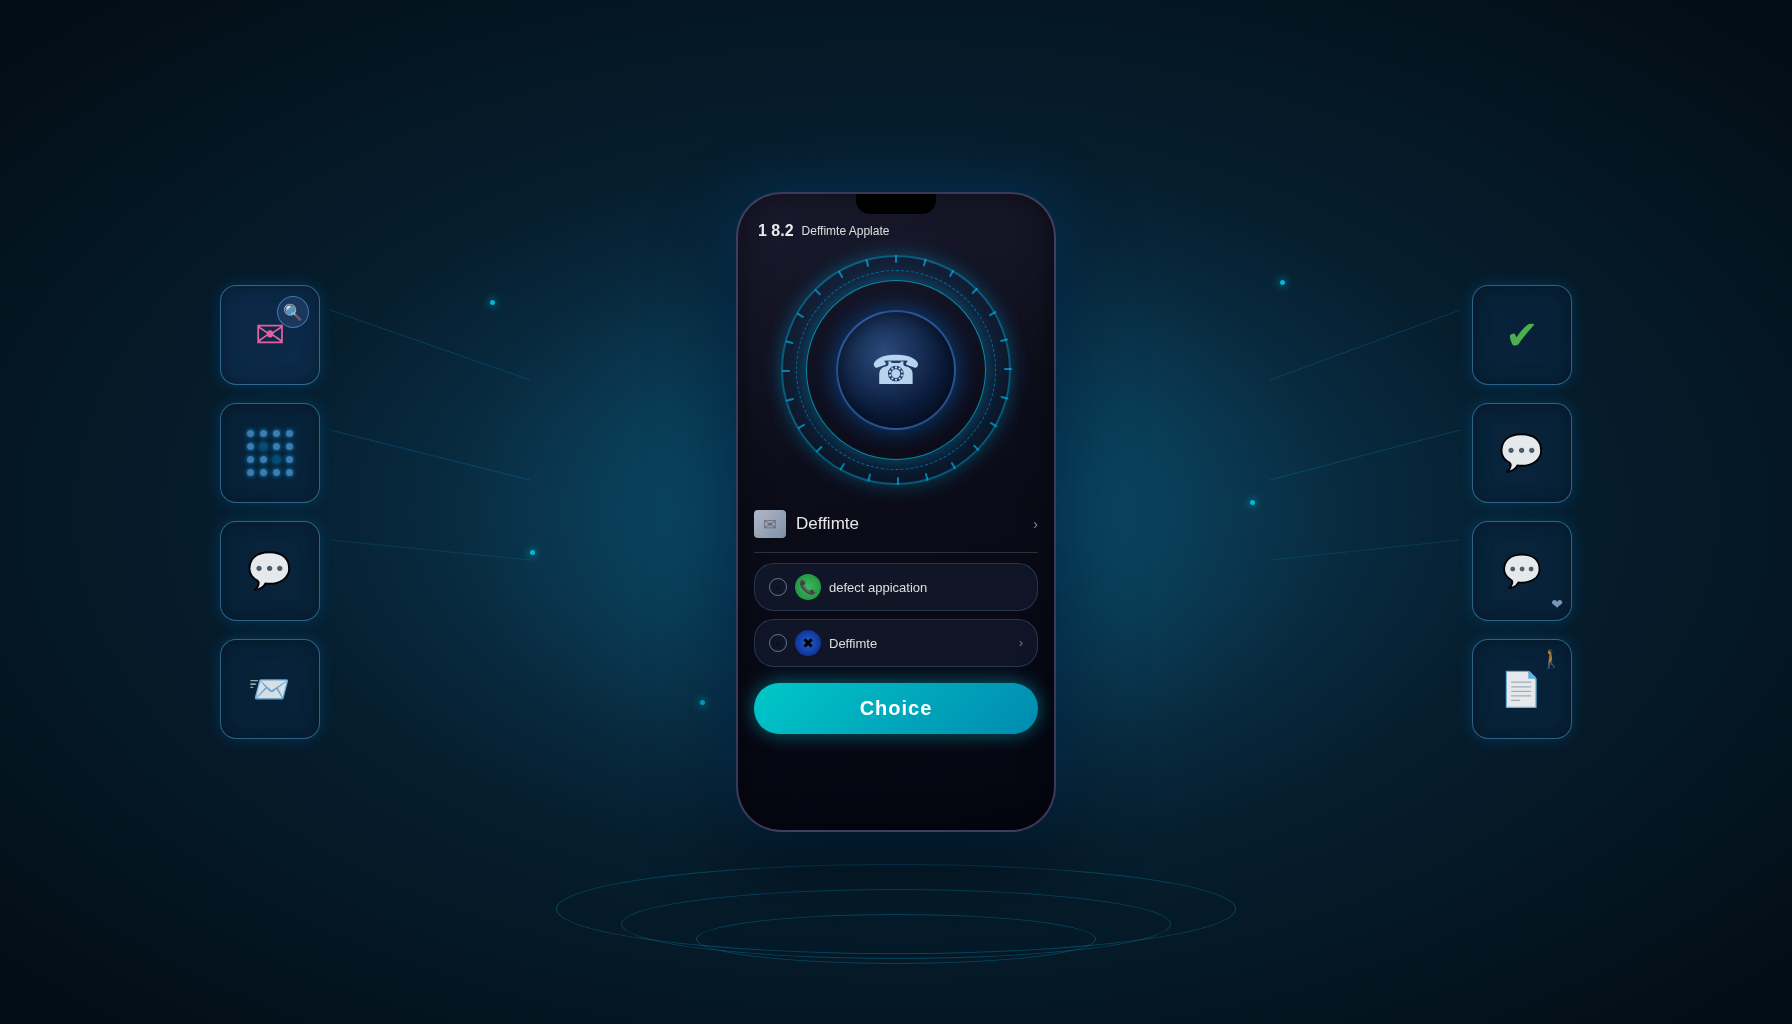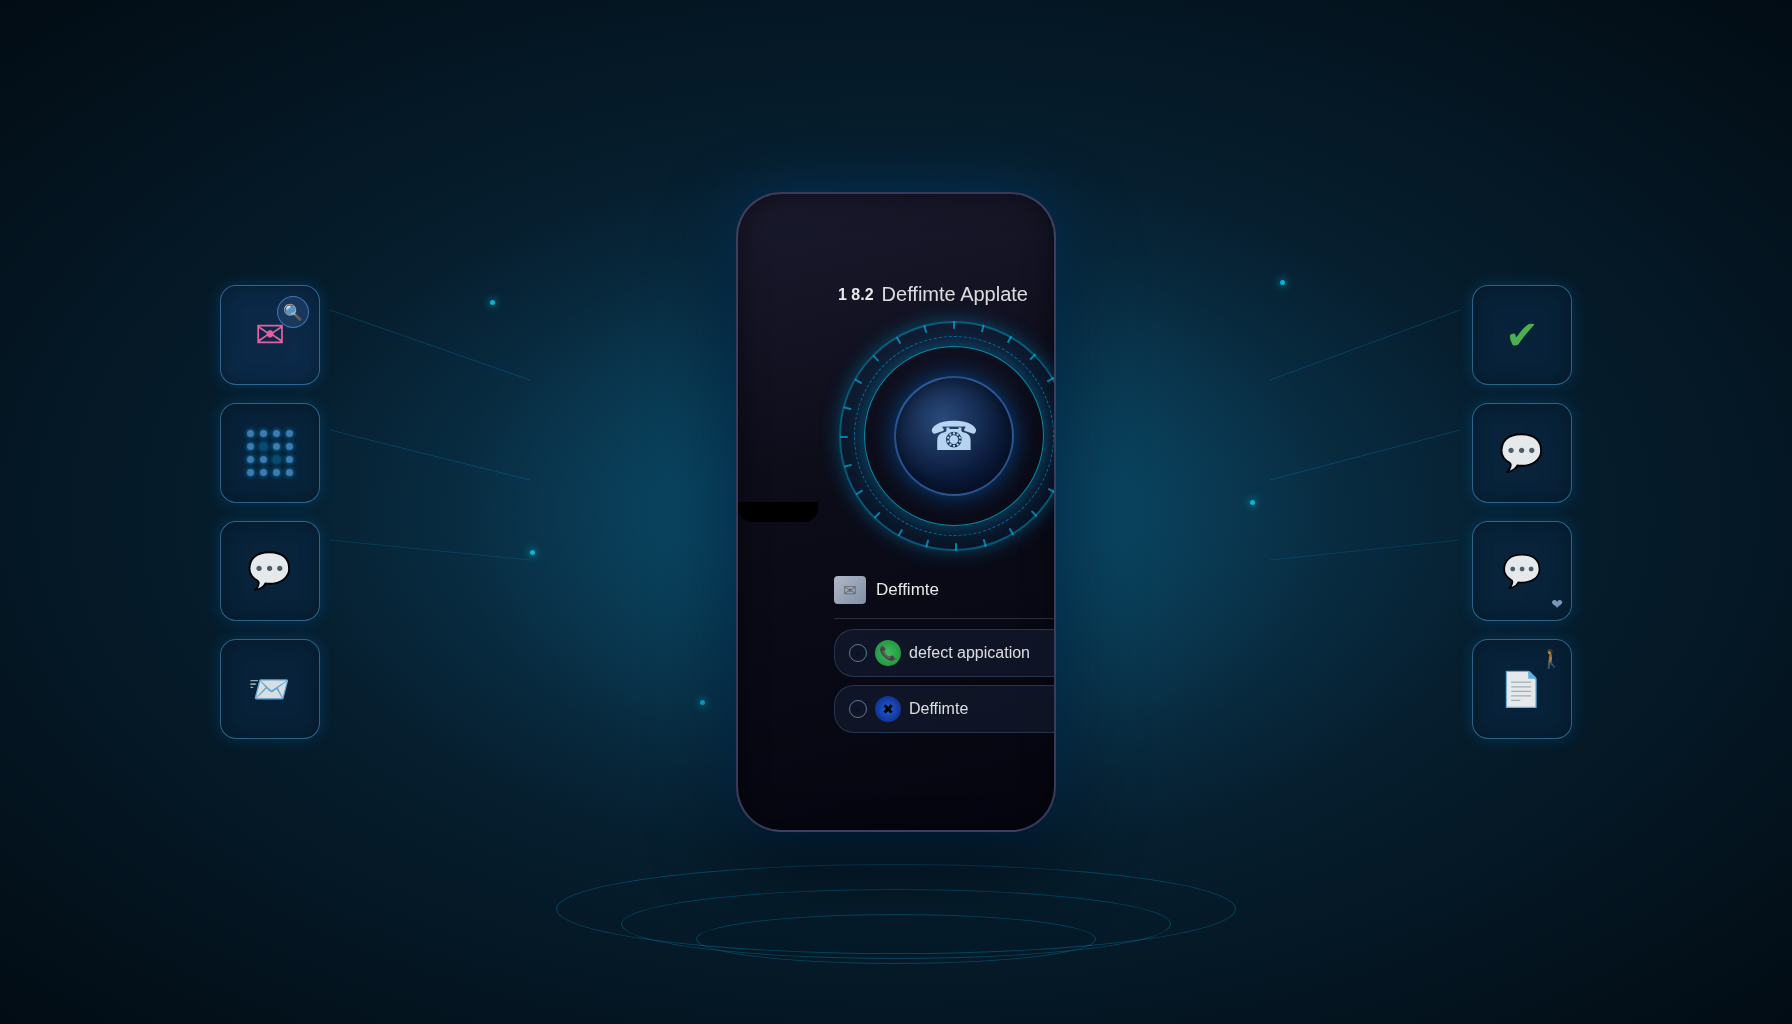--- a/index.html
+++ b/index.html
@@ -121,21 +121,21 @@
       background: linear-gradient(165deg, #1a1a2e 0%, #0d0d1a 40%, #050510 100%);
       border-radius: 45px;
       border: 2px solid rgba(80, 80, 120, 0.7);
       box-shadow:
         0 0 60px rgba(0, 100, 200, 0.3),
         0 30px 80px rgba(0,0,0,0.8),
         inset 0 0 30px rgba(0,0,0,0.5);
       position: relative;
       overflow: hidden;
       display: flex;
-      flex-direction: row;
+      flex-direction: column;
       align-items: center;
     }
 
     
     .notch {
       width: 80px;
       height: 20px;
       background: #000;
       border-radius: 0 0 14px 14px;
       margin-top: 0;
@@ -165,21 +165,21 @@
     }
 
     .phone-header-version {
       color: rgba(255,255,255,0.9);
       font-size: 16px;
       font-weight: 600;
     }
 
     .phone-header-title {
       color: rgba(255,255,255,0.85);
-      font-size: 20px;
+      font-size: 12px;
       font-weight: 500;
     }
 
     
     .dial-circle-container {
       width: 240px;
       height: 240px;
       position: relative;
       display: flex;
       align-items: center;
@@ -327,21 +327,21 @@
     .menu-item-icon.green-icon {
       background: radial-gradient(circle, #3dba5c, #1a8a3a);
     }
 
     .menu-item-icon.blue-icon {
       background: radial-gradient(circle, #2060d0, #0a2080);
     }
 
     .menu-item-text {
       color: rgba(255,255,255,0.85);
-      font-size: 16px;
+      font-size: 13px;
       flex: 1;
     }
 
     .menu-item-arrow {
       color: rgba(255,255,255,0.4);
       font-size: 12px;
     }
 
     .menu-item-ring {
       width: 18px;
@@ -575,20 +575,21 @@
           <span class="menu-item-text">defect appication</span>
         </div>
 
         <div class="menu-item">
           <div class="menu-item-ring">○</div>
           <div class="menu-item-icon blue-icon">✖</div>
           <span class="menu-item-text">Deffimte</span>
           <span class="menu-item-arrow">›</span>
         </div>
 
+        <button class="choice-button">Choice</button>
 
       </div>
     </div>
   </div>
 </div>
 
 <div class="right-panel">
 
   <div class="icon-card checkmark">
     <span class="check">✔</span>

